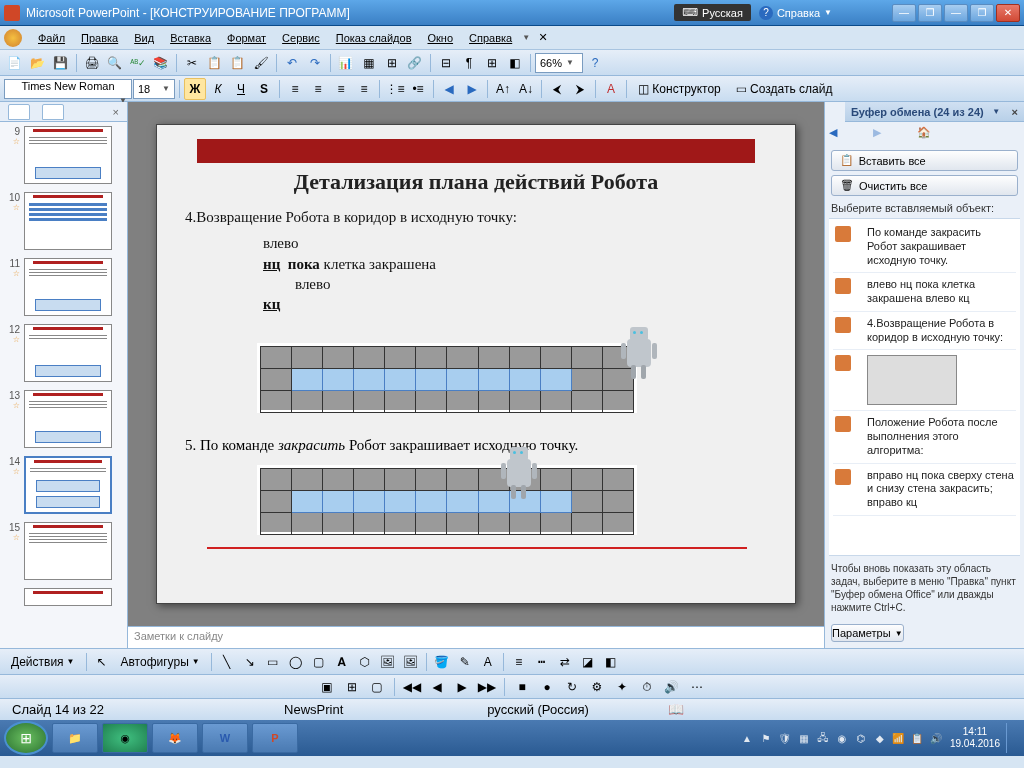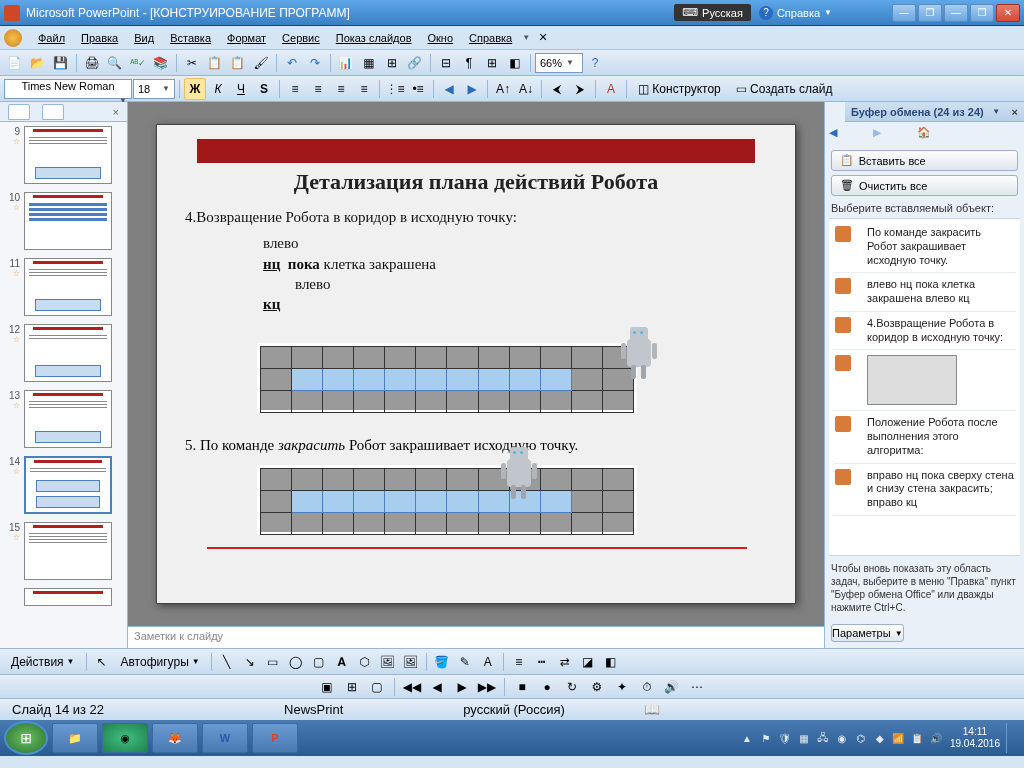--- a/index.html
+++ b/index.html
@@ -593,21 +593,21 @@
   <div class="tbtn">⚙</div>
   <div class="tbtn">✦</div>
   <div class="tbtn">⏱</div>
   <div class="tbtn">🔊</div>
   <div class="tbtn">⋯</div>
 </div>
 
 <div class="statusbar">
   <div class="sseg">Слайд 14 из 22</div>
   <div class="sseg" style="margin-left:120px;">NewsPrint</div>
-  <div class="sseg" style="margin-left:60px;">русский (Россия)</div>
+  <div class="sseg" style="margin-left:84px;">русский (Россия)</div>
   <div style="margin-left:20px;">📖</div>
 </div>
 
 <div class="taskbar">
   <div class="start-orb">⊞</div>
   <div class="task-item">📁</div>
   <div class="task-item" style="background:radial-gradient(#40c080,#208050);">◉</div>
   <div class="task-item">🦊</div>
   <div class="task-item" style="color:#2a5aaf;font-weight:bold;">W</div>
   <div class="task-item" style="color:#d04727;font-weight:bold;">P</div>

